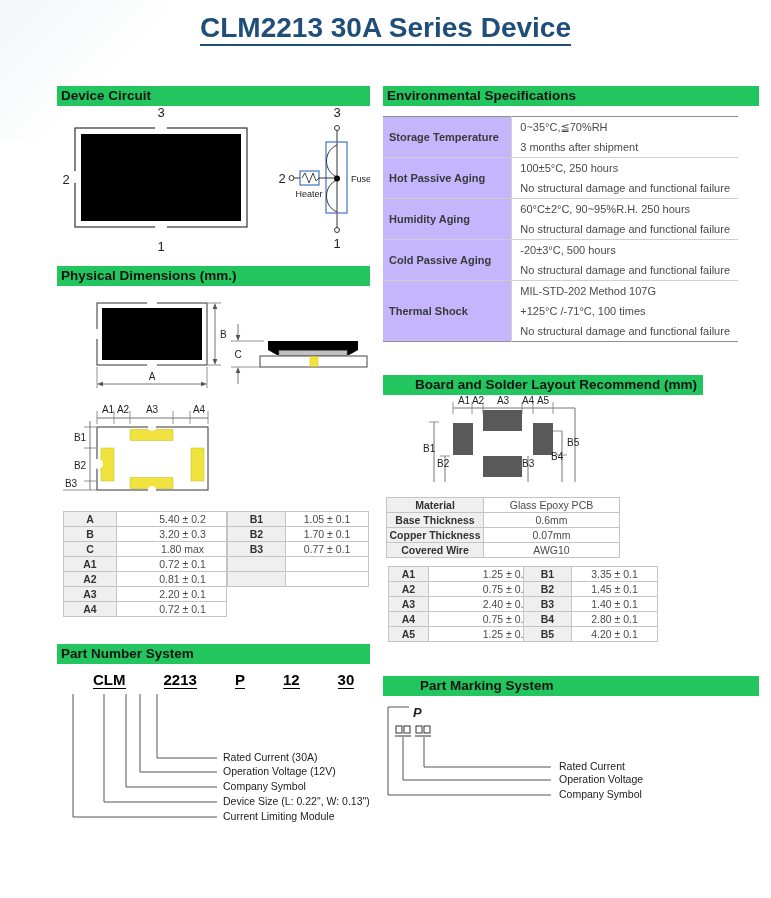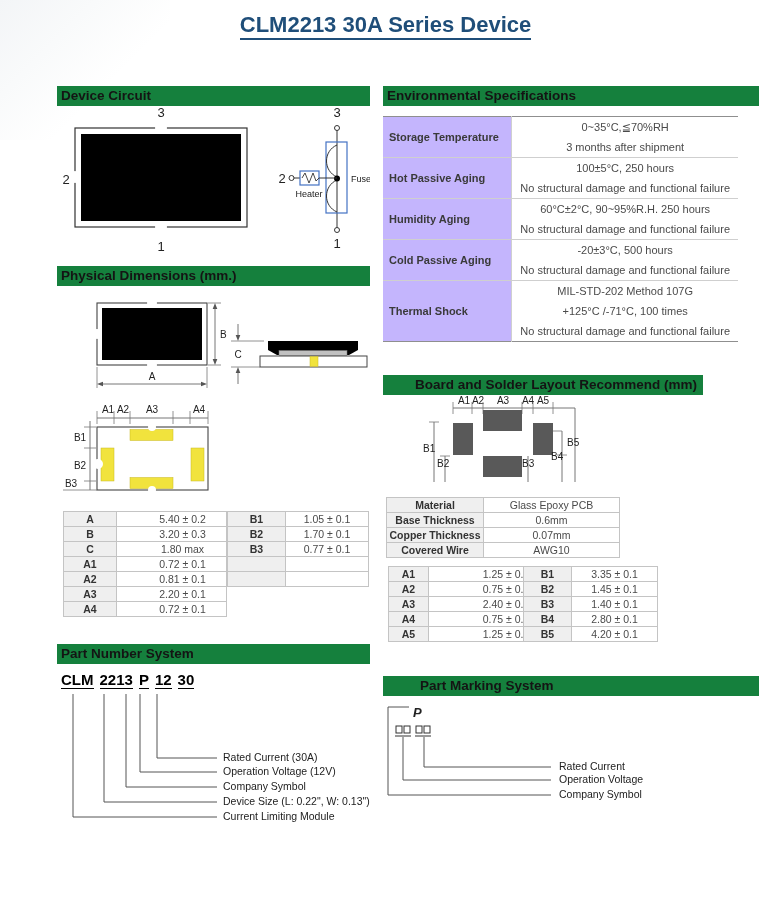--- a/index.html
+++ b/index.html
@@ -6,63 +6,63 @@
   body{
     width:771px;height:898px;position:relative;background:#ffffff;
     font-family:"Liberation Sans", sans-serif;color:#222;overflow:hidden;
   }
   .corner-decor{
     position:absolute;left:0;top:0;width:170px;height:140px;
     background:linear-gradient(135deg,#f3f5f7 0%,#ffffff 62%);
   }
   .page-title{
     position:absolute;left:0;top:12px;width:771px;text-align:center;
-    font-size:22px;font-weight:bold;color:#1f4e79;letter-spacing:0px;
+    font-size:28px;font-weight:bold;color:#1f4e79;letter-spacing:0px;
   }
   .page-title span{border-bottom:2px solid #1f4e79;padding-bottom:1px;}
   .sec-header{
-    position:absolute;height:20px;line-height:20px;background:#15803d;
+    position:absolute;height:20px;line-height:20px;background:#22c55e;
     font-size:13.5px;font-weight:bold;color:#141414;padding-left:4px;
     box-sizing:border-box;
   }
   
   table{border-collapse:collapse;}
   .env-table{
     position:absolute;left:383px;top:116px;width:355px;
     font-size:11px;color:#4a4a4a;
     border-top:1px solid #8f8f8f;border-bottom:1px solid #8f8f8f;
   }
   .env-table td{border-top:1px solid #cfcfcf;}
   .env-table tr:first-child td{border-top:none;}
   .env-table td.lbl{
     background:#c4b5fd;font-weight:bold;color:#3a3a3a;width:122px;
     border-right:1px solid #cfcfcf;padding:2px 6px;vertical-align:middle;
   }
   .env-table td.val{padding:0 8px;}
-  .env-table .line{line-height:20px;white-space:nowrap;text-align:center;}
+  .env-table .line{line-height:20px;white-space:nowrap;}
   .dim-table{
     position:absolute;font-size:10.5px;color:#4a4a4a;
     border:1px solid #9e9e9e;
   }
   .dim-table td{
     border:1px solid #c4c4c4;text-align:center;height:14px;padding:0 2px;
   }
   .dim-table td.lbl{background:#efefef;font-weight:bold;color:#333;}
   
   .t-phys-l td.lbl{width:48px;} .t-phys-l td.v{width:83px;padding-left:24px;}
   .t-phys-r td.lbl{width:53px;} .t-phys-r td.v{width:78px;}
   .t-info td.lbl{width:92px;} .t-info td.v{width:131px;}
   .t-brd-a td.lbl{width:35px;} .t-brd-a td.v{width:74px;padding-left:40px;}
   .t-brd-b td.lbl{width:43px;} .t-brd-b td.v{width:81px;}
   
   .part-number{
     position:absolute;left:61px;top:671px;font-size:15px;font-weight:bold;
     color:#000;white-space:nowrap;
   }
-  .part-number span{border-bottom:1.5px solid #000;margin-right:6px;padding-bottom:0px;}
+  .part-number span{border-bottom:1.5px solid #000;margin-right:6px;padding-bottom:0px;margin-left:32px;}
   
   svg{position:absolute;overflow:hidden;}
   svg text{font-family:"Liberation Sans",sans-serif;fill:#222;}
   .dimline{stroke:#666;stroke-width:0.9;fill:none;}
   .thin{stroke:#777;stroke-width:0.8;fill:none;}
   .callout{stroke:#555;stroke-width:1;fill:none;}
 </style>
 </head>
 <body>
 

